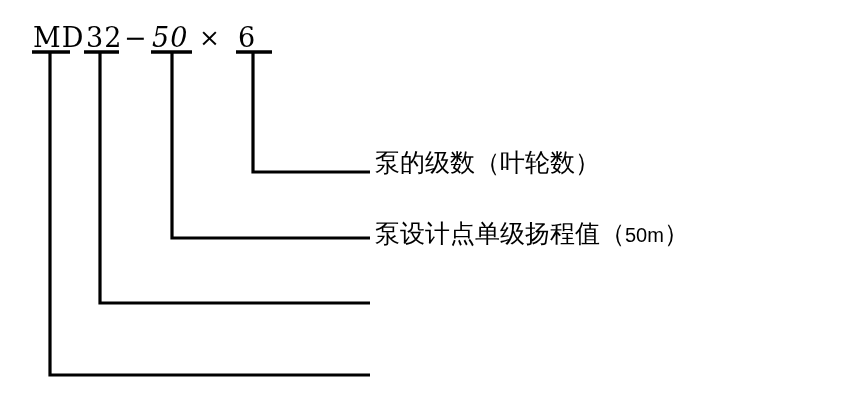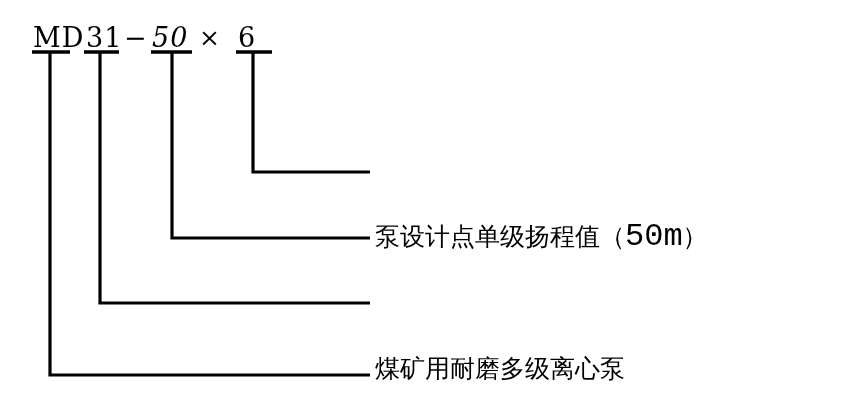--- a/index.html
+++ b/index.html
@@ -35,22 +35,22 @@
   }
   .label-text {
     position: absolute;
     font-family: "DejaVu Sans", "Liberation Sans", sans-serif;
     font-size: 25px;
     line-height: 1;
     color: #000000;
     white-space: nowrap;
   }
   .label-text .unit {
-    font-family: Liberation Mono, monospace;
-    font-size: 32px;
+    font-family: Liberation Sans, sans-serif;
+    font-size: 20px;
   }
   .label-text sup {
     font-size: 0.58em;
     vertical-align: super;
     line-height: 0;
   }
   .tok-md   { left: 33px;  top: 24px; }
   .tok-25   { left: 86px;  top: 24px; }
   .tok-dash { left: 124px; top: 24px; }
   .tok-50   { left: 152px; top: 24px; font-style: italic; }
@@ -76,25 +76,25 @@
     <polyline points="253,52 253,172 370,172" fill="none" stroke="#000" stroke-width="3.2"></polyline>
 
     <polyline points="172,52 172,238 370,238" fill="none" stroke="#000" stroke-width="3.2"></polyline>
 
     <polyline points="100,52 100,303 370,303" fill="none" stroke="#000" stroke-width="3.2"></polyline>
 
     <polyline points="50,52 50,375 370,375" fill="none" stroke="#000" stroke-width="3.2"></polyline>
   </svg>
 
   <div class="code-token tok-md">MD</div>
-  <div class="code-token tok-25">31</div>
+  <div class="code-token tok-25">32</div>
   <div class="code-token tok-dash">−</div>
   <div class="code-token tok-50">50</div>
   <div class="code-token tok-mult">×</div>
   <div class="code-token tok-6">6</div>
 
+  <div class="label-text lbl-1">泵的级数（叶轮数）</div>
 
   <div class="label-text lbl-2"><span>泵设计点单级扬程值（</span><span class="unit">50m</span><span>）</span></div>
 
 
-  <div class="label-text lbl-4">煤矿用耐磨多级离心泵</div>
 
 </div>
 
 </body></html>

